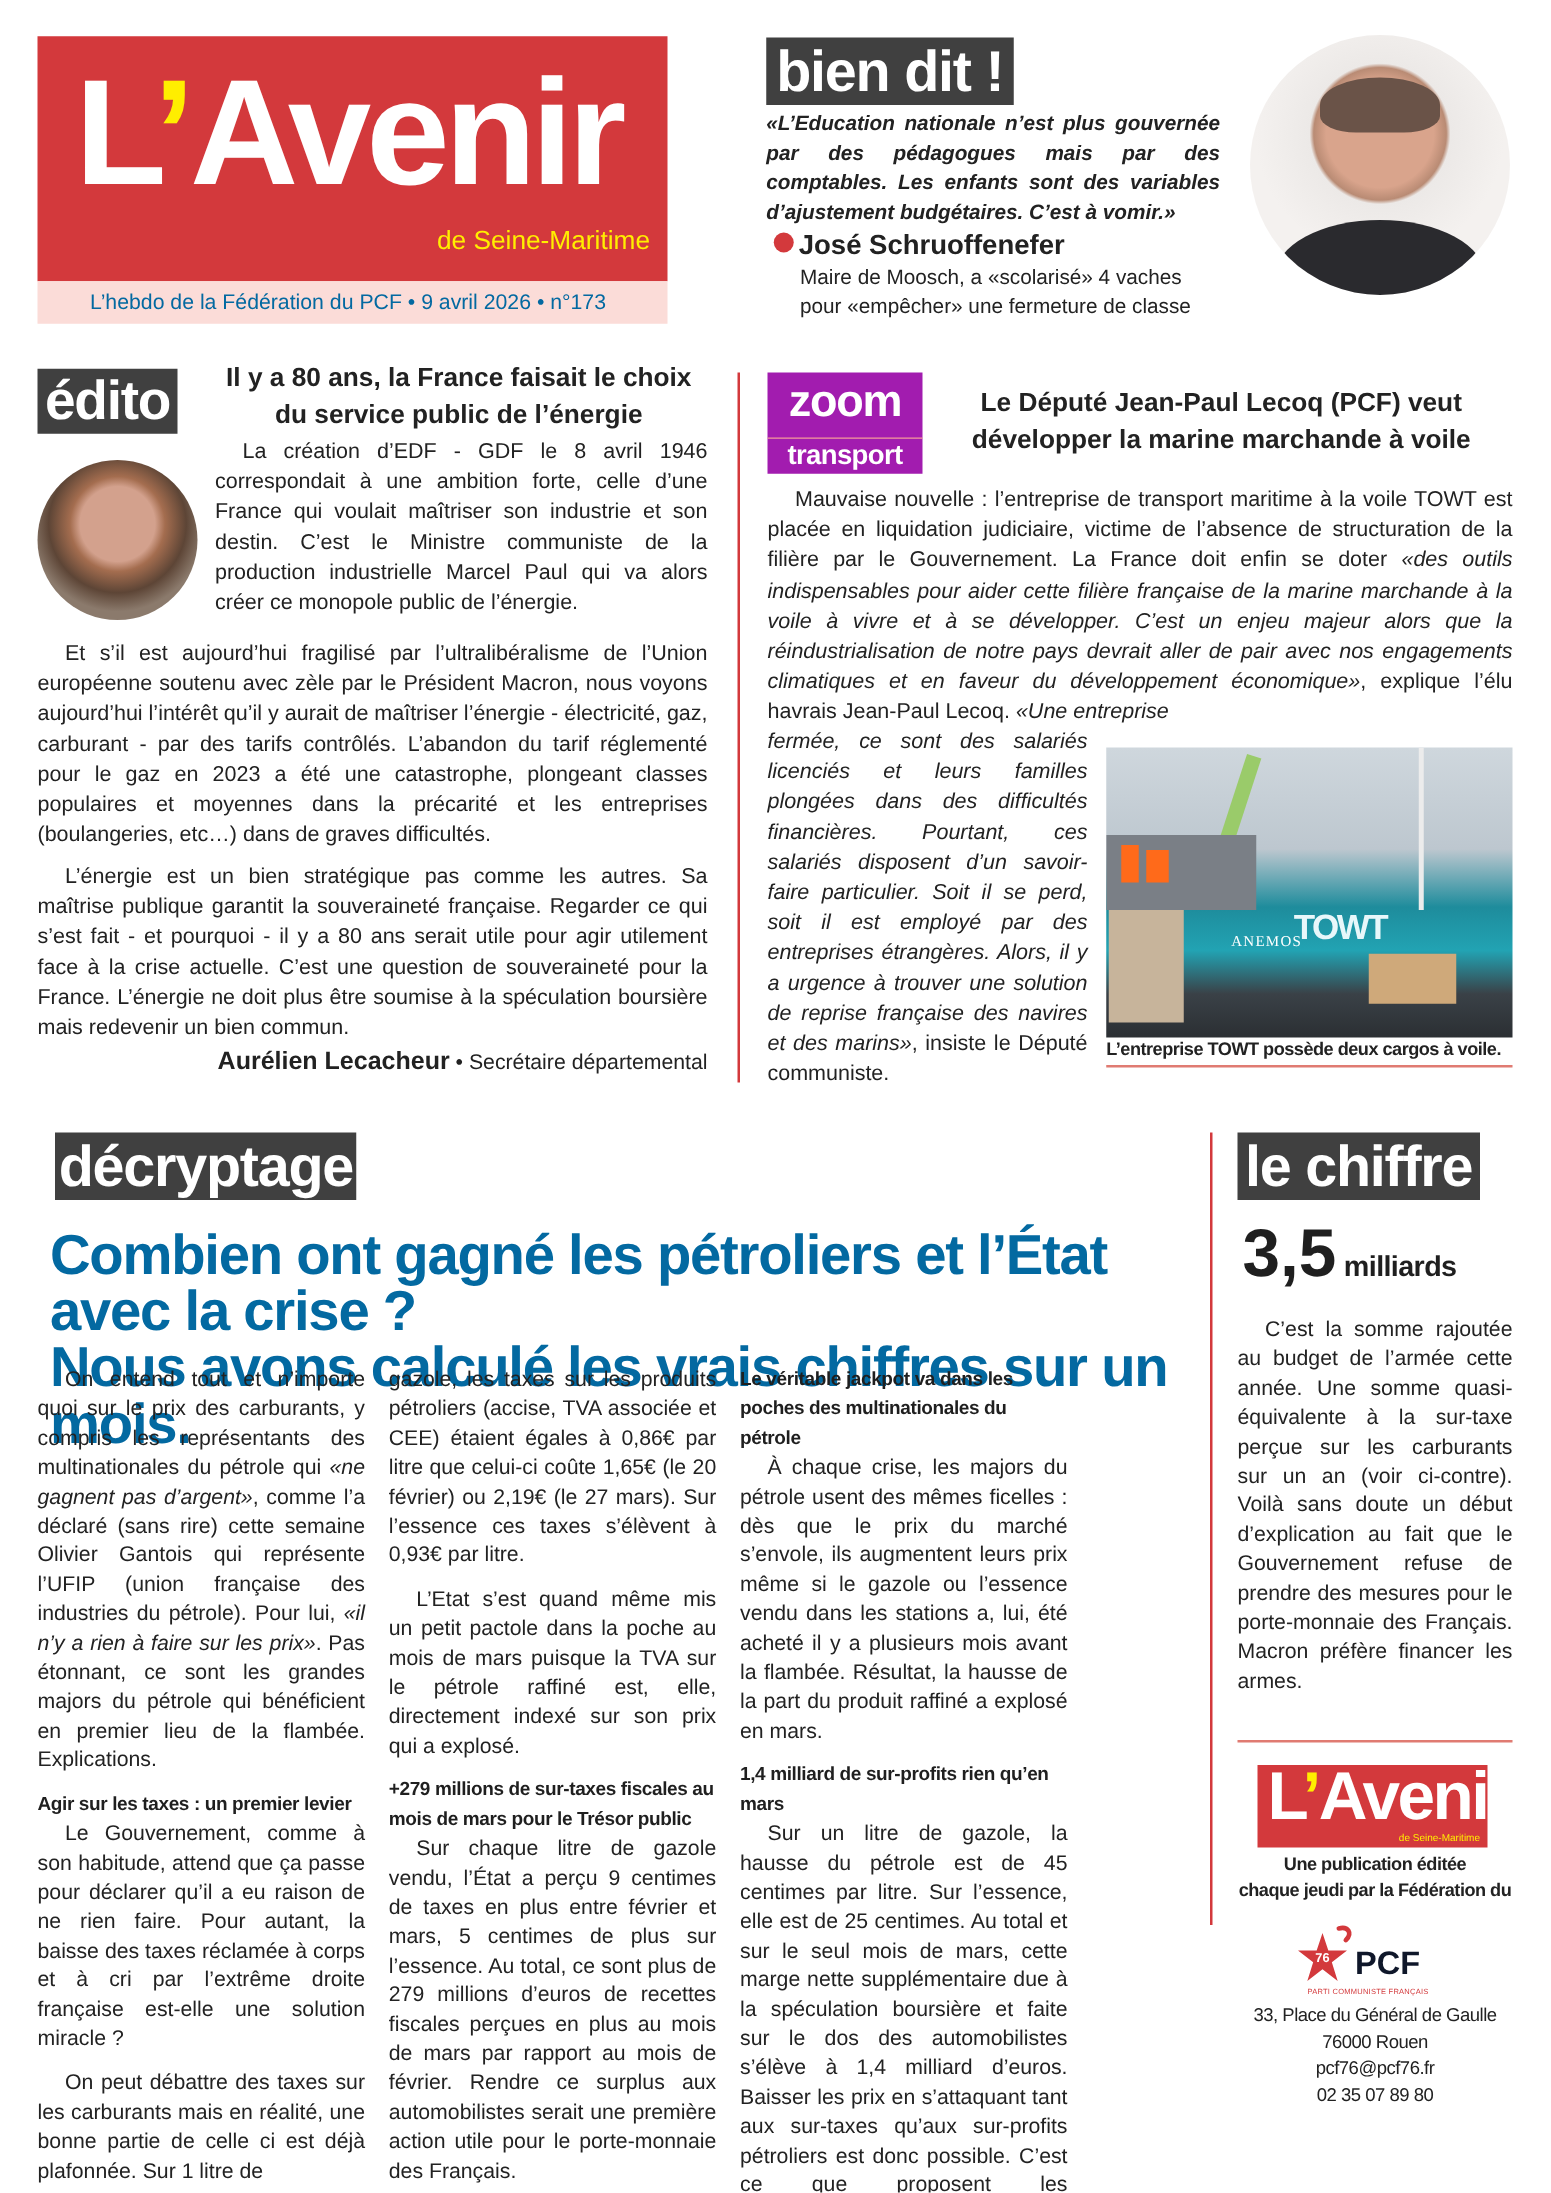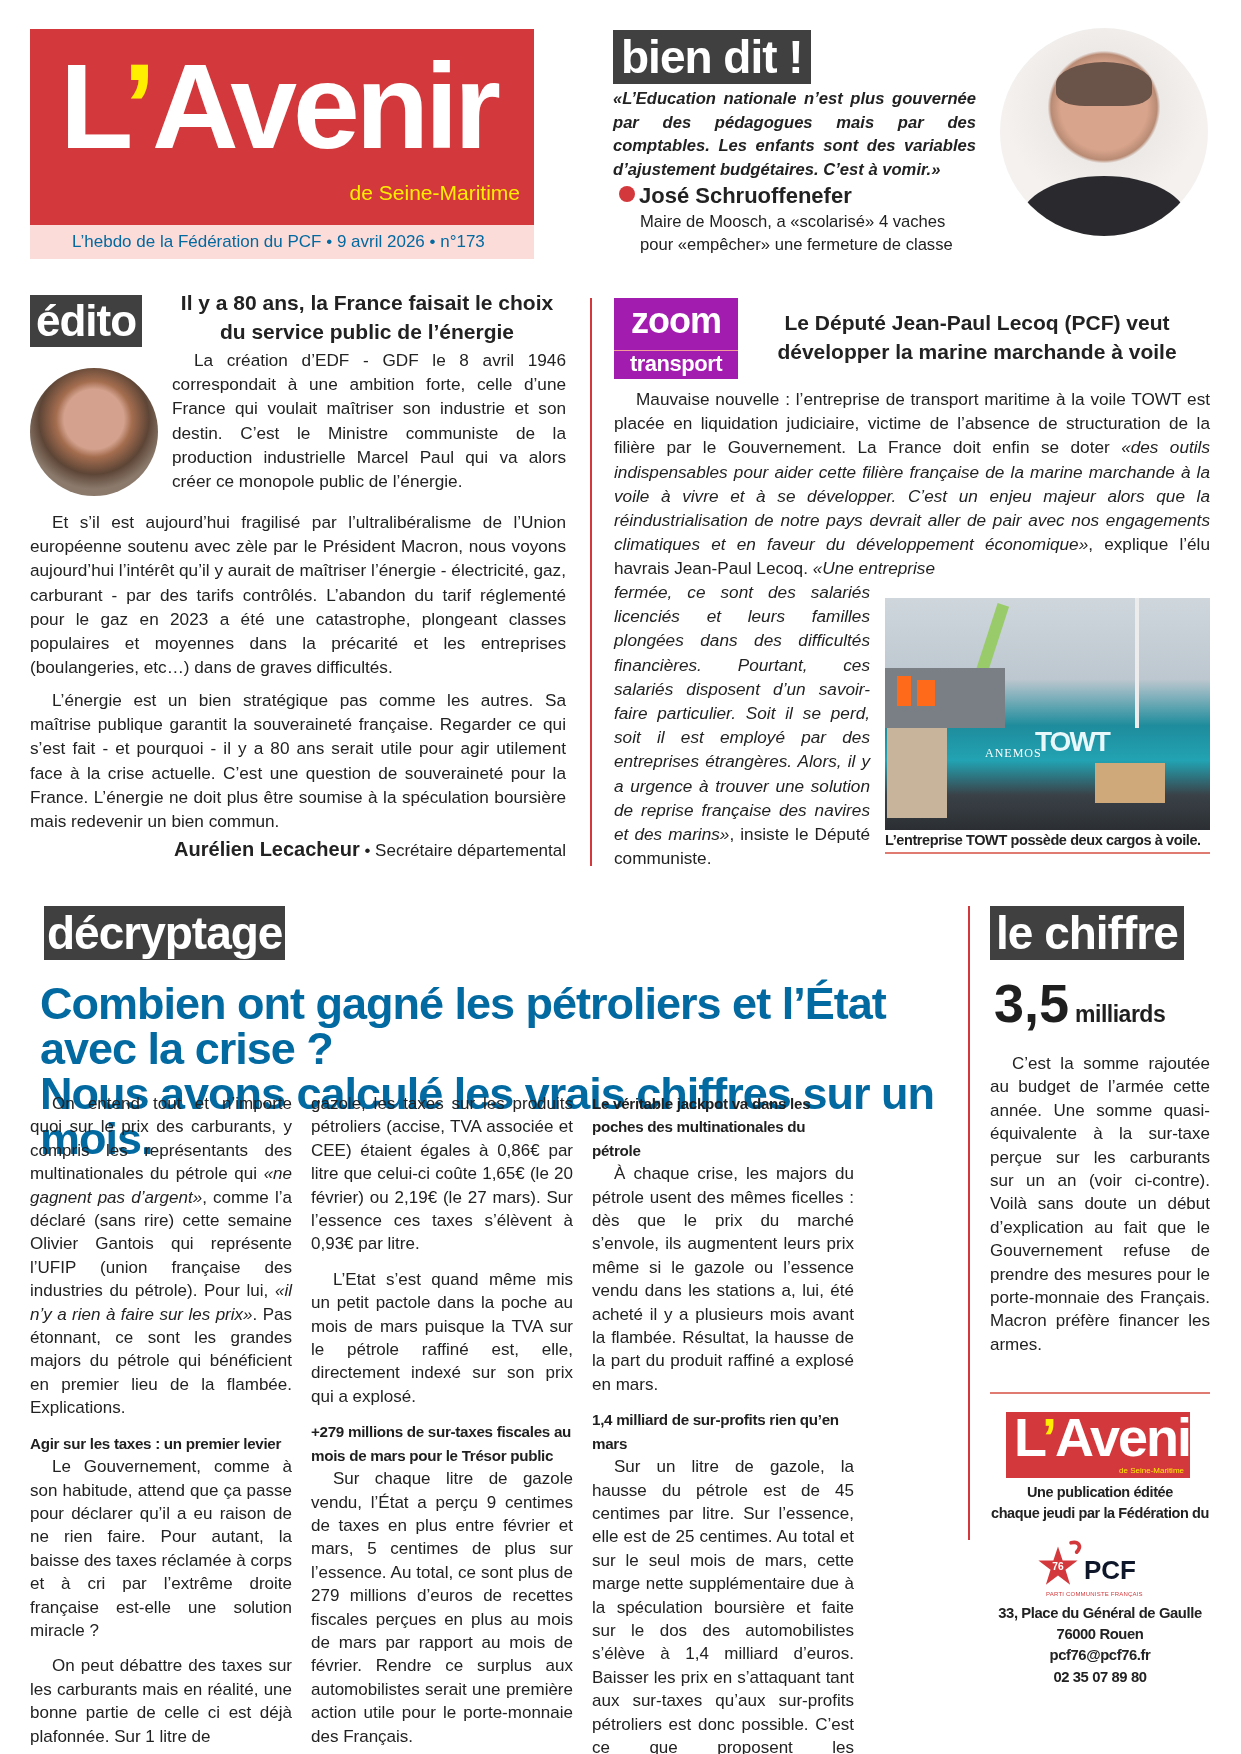--- a/index.html
+++ b/index.html
@@ -86,21 +86,21 @@
   
   #foot-logo { left: 1006px; top: 1412px; width: 184px; height: 66px; background: #d3393c; }
   #foot-logo-t { position: absolute; left: 8px; top: -6px; font-size: 54px; font-weight: bold; color: #fff; letter-spacing: -2px; }
   #foot-logo-t .ap { color: #ffee00; }
   #foot-logo-s { position: absolute; right: 6px; bottom: 3px; font-size: 8px; color: #ffee00; }
   #foot-text { left: 990px; top: 1482px; width: 220px; text-align: center; font-size: 14.5px; line-height: 21px; font-weight: bold; letter-spacing: -0.4px; }
   #pcf-logo { left: 1030px; top: 1533px; width: 150px; height: 70px; }
   #pcf-star { position: absolute; left: 0; top: 6px; width: 56px; height: 56px; }
   #pcf-text { position: absolute; left: 54px; top: 22px; font-size: 26px; font-weight: bold; color: #0f172a; }
   #pcf-sub { position: absolute; left: 16px; top: 58px; font-size: 6px; color: #d3393c; letter-spacing: 0.2px; }
-  #foot-addr { left: 990px; top: 1603px; width: 220px; text-align: center; font-size: 14.8px; line-height: 21.2px; font-weight: bold; letter-spacing: -0.4px; }
+  #foot-addr { left: 990px; top: 1603px; width: 220px; text-align: center; font-size: 14.8px; line-height: 21.2px; font-weight: normal; letter-spacing: -0.4px; }
 </style>
 </head>
 <body>
 
 <div id="masthead" class="abs">
   <div id="mast-title"><span>L</span><span class="ap">’</span><span>Avenir</span></div>
   <div id="mast-sub">de Seine-Maritime</div>
 </div>
 <div id="mast-band" class="abs">L’hebdo de la Fédération du PCF • 9 avril 2026 • n°173</div>
 

